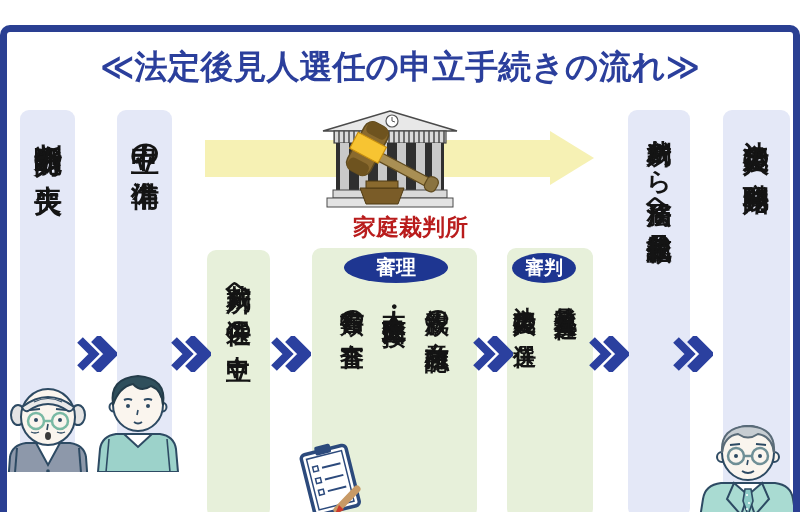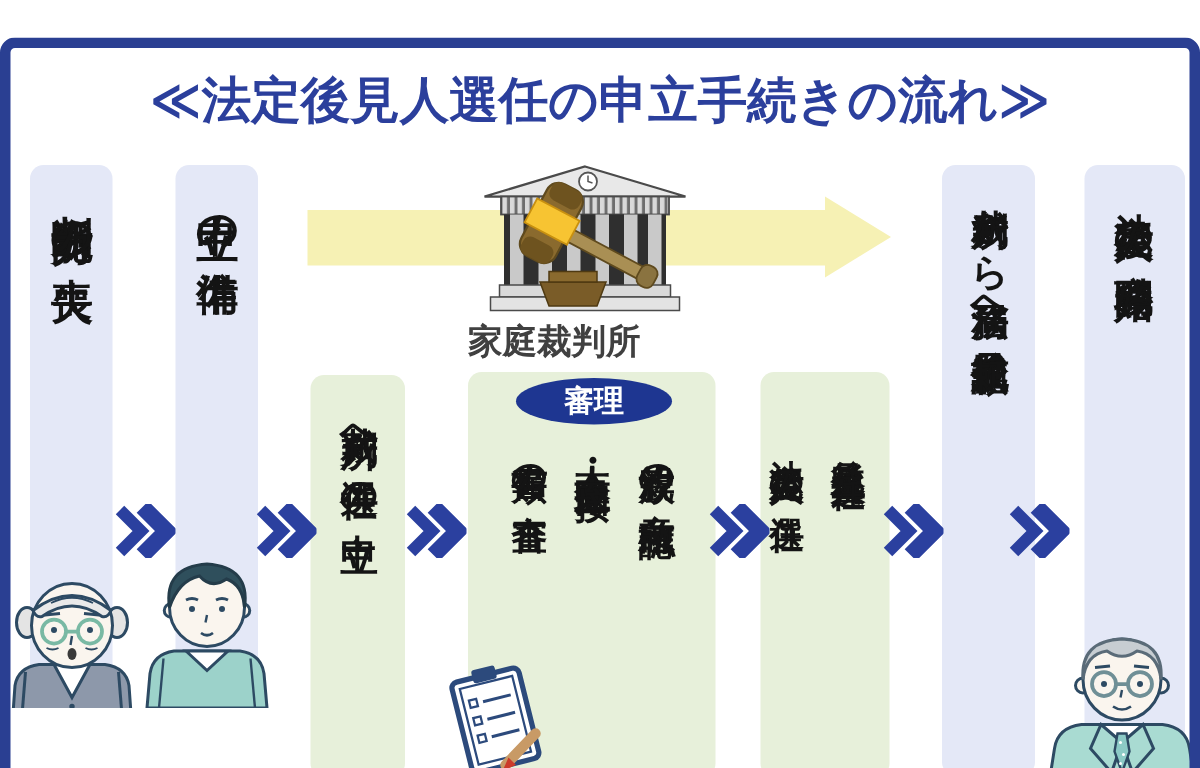--- a/index.html
+++ b/index.html
@@ -19,22 +19,22 @@
   .panel{position:absolute;border-radius:9px;z-index:2;}
   .panel.blue{background:#e4e8f7;}
   .panel.green{background:#e7f0da;}
   .vtext{writing-mode:vertical-rl;text-orientation:upright;font-weight:700;color:#141414;
          letter-spacing:2px;line-height:1.0;display:block;}
   .center-col{display:flex;justify-content:center;}
   .badge{position:absolute;background:#1e3691;color:#ffffff;font-weight:700;
          text-align:left;z-index:4;display:flex;align-items:center;justify-content:center;
          border-radius:50%;}
   .chev{position:absolute;z-index:5;width:40px;height:36px;}
-  .court-label{position:absolute;left:312px;top:187px;width:156px;text-align:left;
-         font-size:23px;font-weight:700;color:#404040;z-index:4;}
+  .court-label{position:absolute;left:312px;top:187px;width:156px;text-align:right;
+         font-size:23px;font-weight:700;color:#b91c1c;z-index:4;}
   .art{position:absolute;overflow:hidden;z-index:6;}
 </style>
 </head>
 <body>
 
 <div id="stage">
 
   <h1 class="title">≪法定後見人選任の申立手続きの流れ≫</h1>
 
   <div class="yarrow-body"></div>
@@ -86,20 +86,21 @@
   </div>
 
   <div class="panel green" style="left:312px;top:223px;width:165px;height:270px;">
     <div class="badge" style="left:32px;top:4px;width:104px;height:31px;font-size:20px;">審理</div>
     <span class="vtext" style="position:absolute;left:28px;top:42px;font-size:24px;">書類の審査</span>
     <span class="vtext" style="position:absolute;left:70px;top:42px;font-size:24px;">本人・申立人面接</span>
     <span class="vtext" style="position:absolute;left:113px;top:42px;font-size:24px;">親族の意向確認</span>
   </div>
 
   <div class="panel green" style="left:507px;top:223px;width:86px;height:270px;">
+    <div class="badge" style="left:5px;top:5px;width:64px;height:30px;font-size:19px;">審判</div>
     <span class="vtext" style="position:absolute;left:6px;top:40px;font-size:23px;">法定後見人の選任</span>
     <span class="vtext" style="position:absolute;left:47px;top:40px;font-size:23px;">後見監督人選任</span>
   </div>
 
   <div class="panel blue center-col" style="left:628px;top:85px;width:62px;height:407px;">
     <span class="vtext" style="font-size:25px;margin-top:9px;letter-spacing:1px;">裁判所から法務局へ後見登記依頼</span>
   </div>
 
   <div class="panel blue center-col" style="left:723px;top:85px;width:67px;height:407px;">
     <span class="vtext" style="font-size:26px;margin-top:11px;">法定後見人の職務開始</span>

